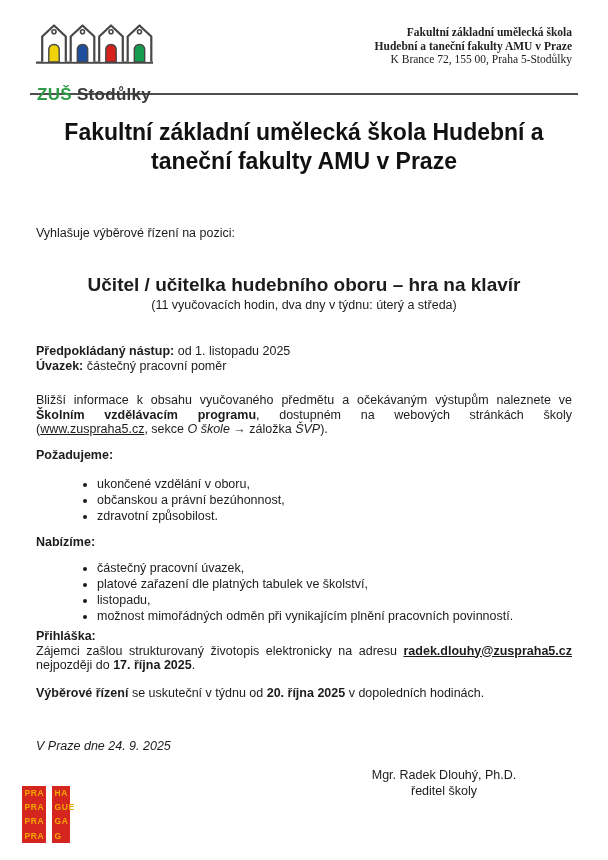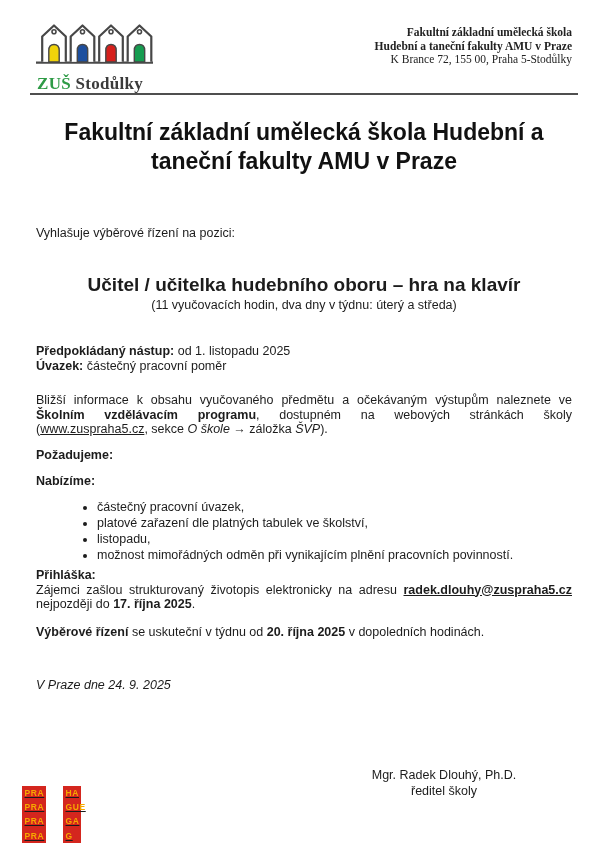--- a/index.html
+++ b/index.html
@@ -5,21 +5,21 @@
   html,body { margin:0; padding:0; background:#ffffff; }
   body {
     width:608px; height:860px; overflow:hidden; position:relative;
     font-family:"Liberation Sans", sans-serif; color:#1c1c1c;
   }
   .page { position:relative; width:608px; height:860px; box-sizing:border-box; padding:0 36px; }
 
   
   .header-row { display:flex; justify-content:space-between; padding-top:24px; height:64px; }
   .brand { width:160px; }
-  .brand-text { font-family:Liberation Serif, serif; font-weight:bold; font-size:17px; letter-spacing:0.3px; margin-top:3px; margin-left:1px; white-space:nowrap; }
+  .brand-text { font-family:Liberation Sans, sans-serif; font-weight:bold; font-size:17px; letter-spacing:0.3px; margin-top:14px; margin-left:1px; white-space:nowrap; }
   .brand-text .zus { color:#2e9b46; }
   .brand-text .stod { color:#3a3a3a; }
   .org { text-align:right; font-family:"Liberation Serif", serif; font-size:11.5px; line-height:13.5px; padding-top:2px; color:#222; }
   .org .b { font-weight:bold; }
   .divider { border:0; border-top:2px solid #4f4f4f; margin:5px -6px 0 -6px; }
 
   
   .doc-title { text-align:center; font-size:23px; font-weight:bold; line-height:29px; margin-top:23px; color:#111; }
 
   .intro-line { font-size:12.5px; margin-top:50px; }
@@ -38,21 +38,21 @@
   ul.doc-list.offer { margin-top:10px; }
   ul.doc-list li { font-size:12.5px; line-height:16px; }
 
   .appl-para { margin-top:0; }
   .selection { font-size:12.5px; line-height:15px; margin-top:13px; }
   .place-date { font-size:12.5px; margin-top:38px; line-height:15px;font-style:italic; }
 
   .signature { position:absolute; left:344px; top:768px; width:200px; text-align:center; font-size:12.5px; line-height:15.5px; }
 
   
-  .praha { position:absolute; left:22px; top:786px; display:grid; grid-template-columns:24px 18px; column-gap:17px;text-decoration:underline; }
+  .praha { position:absolute; left:22px; top:786px; display:grid; grid-template-columns:24px 18px; column-gap:6px; }
   .praha .cell {
     background:#d4261e; color:#f6a800; font-weight:bold; font-size:8.5px;
     line-height:14.2px; height:14.2px; padding-left:2.5px; letter-spacing:0.6px;
     font-family:"Liberation Sans", sans-serif;
   }
 </style>
 </head>
 <body>
 
 <div class="page">
@@ -106,20 +106,25 @@
   <div class="details">
     <div><span class="b">Předpokládaný nástup:</span>
       <span>od 1. listopadu 2025</span></div>
     <div><span class="b">Úvazek:</span>
       <span>částečný pracovní poměr</span></div>
   </div>
 
   <div class="para"><span>Bližší informace k obsahu vyučovaného předmětu a očekávaným výstupům naleznete ve </span><span class="b">Školním vzdělávacím programu</span><span>, dostupném na webových stránkách školy (</span><a class="plain">www.zuspraha5.cz</a><span>, sekce </span><span class="i">O škole</span><span> → záložka </span><span class="i">ŠVP</span><span>).</span></div>
 
   <div class="heading">Požadujeme:</div>
+  <ul class="doc-list">
+    <li>ukončené vzdělání v oboru,</li>
+    <li>občanskou a právní bezúhonnost,</li>
+    <li>zdravotní způsobilost.</li>
+  </ul>
 
   <div class="heading">Nabízíme:</div>
   <ul class="doc-list offer">
     <li>částečný pracovní úvazek,</li>
     <li>platové zařazení dle platných tabulek ve školství,</li>
     <li>listopadu,</li>
     <li>možnost mimořádných odměn při vynikajícím plnění pracovních povinností.</li>
   </ul>
 
   <div class="heading tight">Přihláška:</div>

